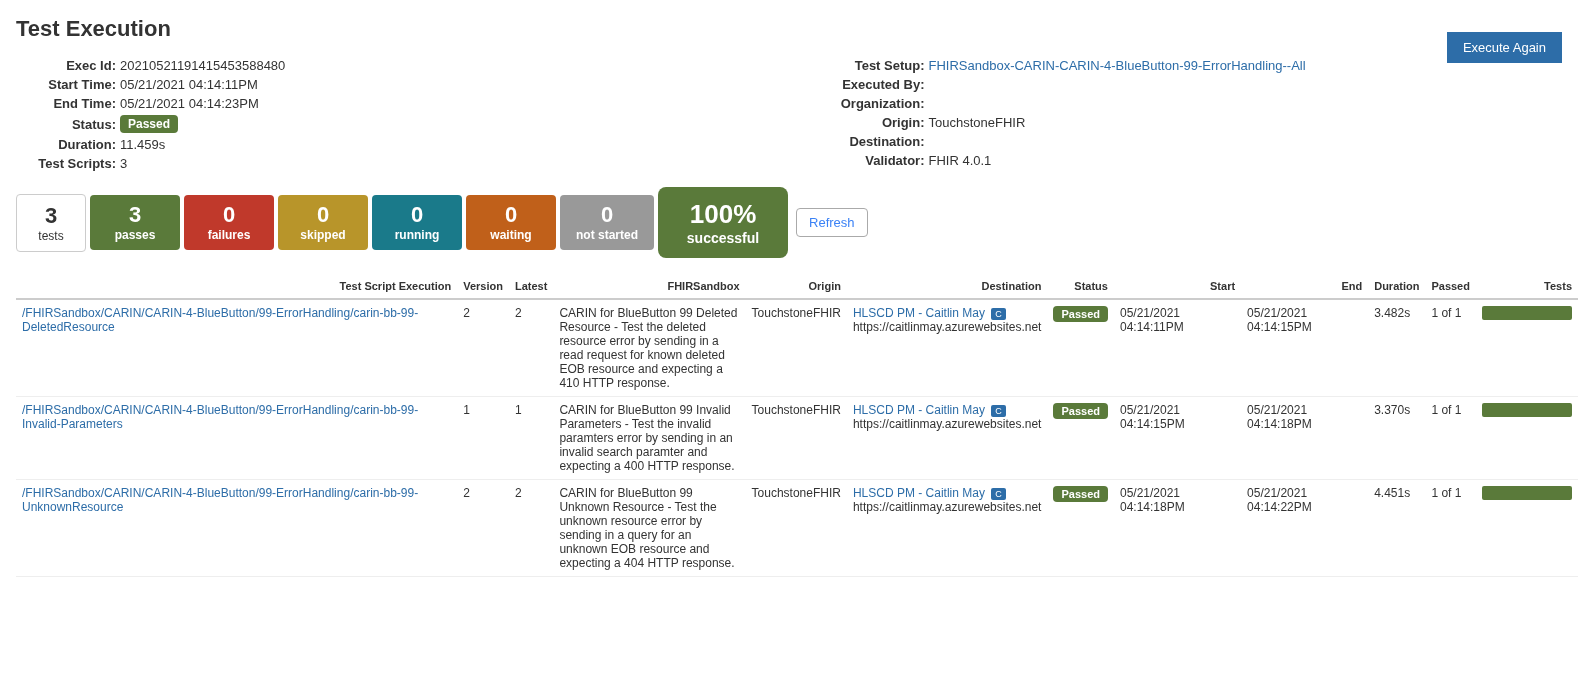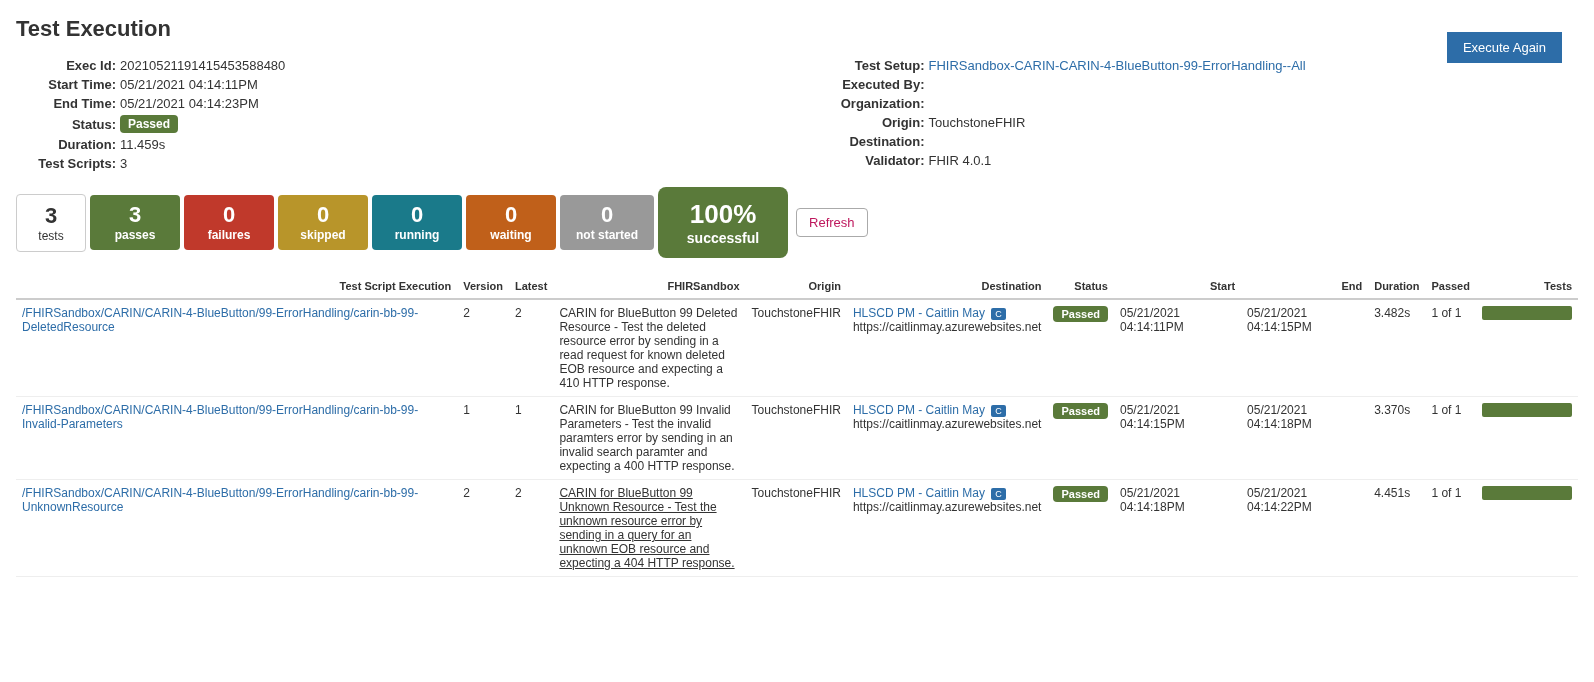--- a/index.html
+++ b/index.html
@@ -23,21 +23,21 @@
     .tests-box .stat-label { font-size: 12px; }
     .passes { background: #5a7a3a; }
     .failures { background: #c0392b; }
     .skipped { background: #b8952a; }
     .running { background: #1a7a8a; }
     .waiting { background: #c0601a; }
     .not-started { background: #999; }
     .success-box { background: #5a7a3a; color: #fff; padding: 12px 20px; border-radius: 8px; text-align: center; font-weight: bold; min-width: 130px; }
     .success-box .pct { font-size: 26px; }
     .success-box .lbl { font-size: 14px; }
-    .refresh-btn { background: #fff; color: #be185d; border: 1px solid #aaa; padding: 6px 12px; border-radius: 4px; font-size: 13px; cursor: pointer; margin-left: 4px; }
+    .refresh-btn { background: #fff; color: #3b82f6; border: 1px solid #aaa; padding: 6px 12px; border-radius: 4px; font-size: 13px; cursor: pointer; margin-left: 4px; }
     table { width: 100%; border-collapse: collapse; font-size: 12px; }
     thead tr { border-bottom: 2px solid #ccc; }
     th { text-align: right; padding: 6px 6px; font-weight: bold; font-size: 11px; }
     td { padding: 6px 6px; vertical-align: top; border-bottom: 1px solid #eee; }
     tr:last-child td { border-bottom: none; }
     .passed-badge { background: #5a7a3a; color: #fff; padding: 2px 8px; border-radius: 4px; font-size: 11px; font-weight: bold; display: inline-block; white-space: nowrap; }
     .progress-bar-container { background: #ddd; border-radius: 2px; height: 14px; width: 90px; overflow: hidden; display: inline-block; }
     .progress-bar-fill { background: #5a7a3a; height: 100%; }
     .c-badge { background: #2d6da8; color: #fff; font-size: 9px; padding: 1px 4px; border-radius: 2px; margin-left: 3px; display: inline-block; vertical-align: middle; }
   </style>
@@ -208,21 +208,21 @@
           <div class="progress-bar-fill" style="width:100%"></div>
         </div>
       </td>
     </tr>
         <tr style="border-bottom: 1px solid rgb(238, 238, 238);">
       <td>
         <a class="link" href="#">/FHIRSandbox/CARIN/CARIN-4-BlueButton/99-ErrorHandling/carin-bb-99-UnknownResource</a>
       </td>
       <td>2</td>
       <td>2</td>
-      <td style="max-width:220px;text-decoration:underline;">CARIN for BlueButton 99 Unknown Resource - Test the unknown resource error by sending in a query for an unknown EOB resource and expecting a 404 HTTP response.</td>
+      <td style="max-width:220px;">CARIN for BlueButton 99 Unknown Resource - Test the unknown resource error by sending in a query for an unknown EOB resource and expecting a 404 HTTP response.</td>
       <td>TouchstoneFHIR</td>
       <td>
         <a class="link" href="#">HLSCD PM - Caitlin May</a>
         <span class="c-badge">C</span><br>
         <span>https://caitlinmay.azurewebsites.net</span>
       </td>
       <td>
         <span class="passed-badge">Passed</span>
       </td>
       <td>05/21/2021 04:14:18PM</td>

